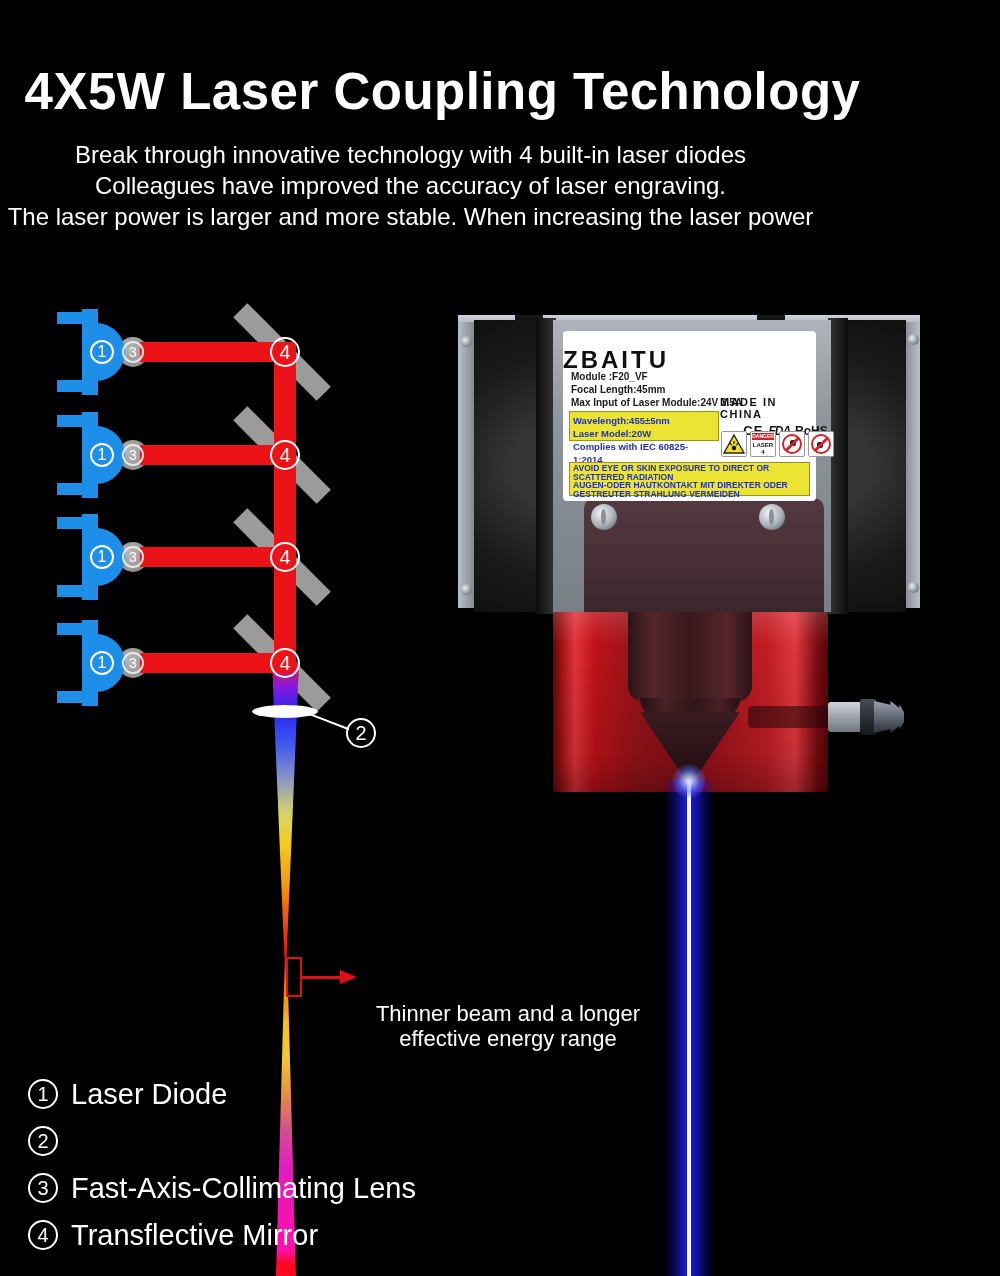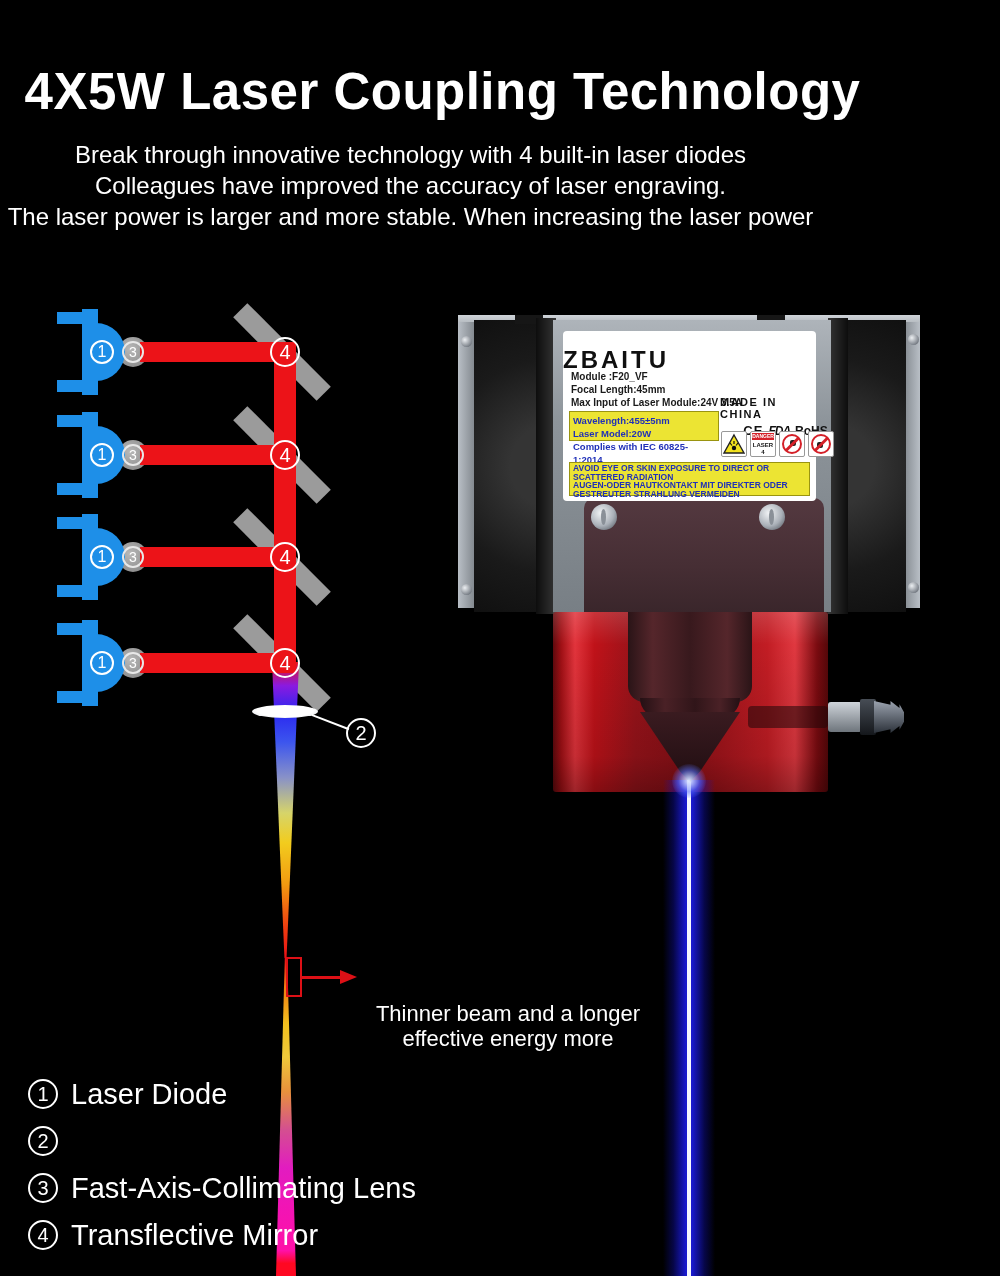--- a/index.html
+++ b/index.html
@@ -232,21 +232,21 @@
 
   <div class="convex"></div>
   <div class="lens-line"></div>
   <div class="ring ring2">2</div>
 
   <div class="focus-rect"></div>
   <div class="arrow-line"></div>
   <div class="arrow-head"></div>
   <div class="beam-note">
     <div>Thinner beam and a longer</div>
-    <div>effective energy more</div>
+    <div>effective energy range</div>
   </div>
 
   <div class="dev-top"></div>
   <div class="dev-tab tabL"></div>
   <div class="dev-tab tabR"></div>
   <div class="edge edgeL"></div>
   <div class="edge edgeR"></div>
   <div class="screw" style="left:461px;top:336px;"></div>
   <div class="screw" style="left:461px;top:584px;"></div>
   <div class="screw" style="left:908px;top:334px;"></div>

